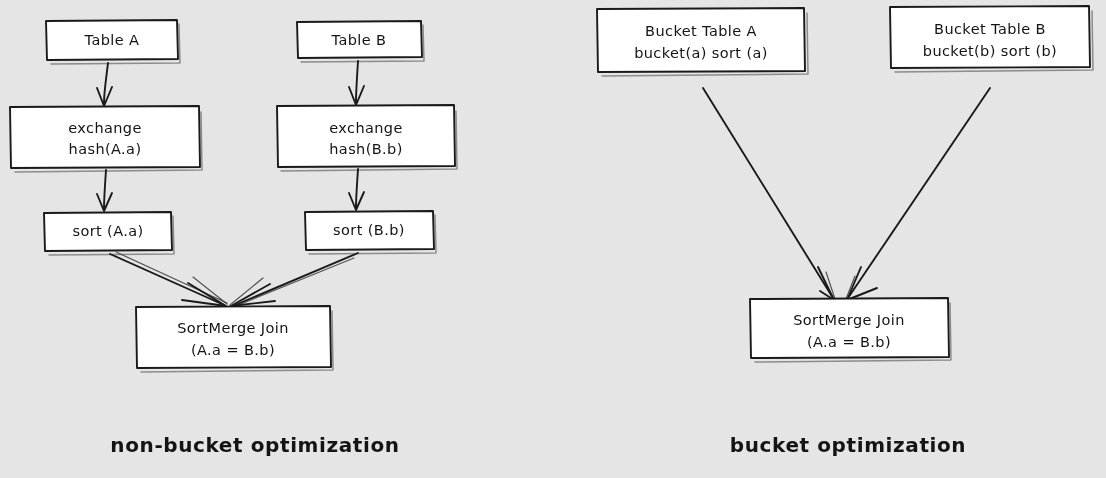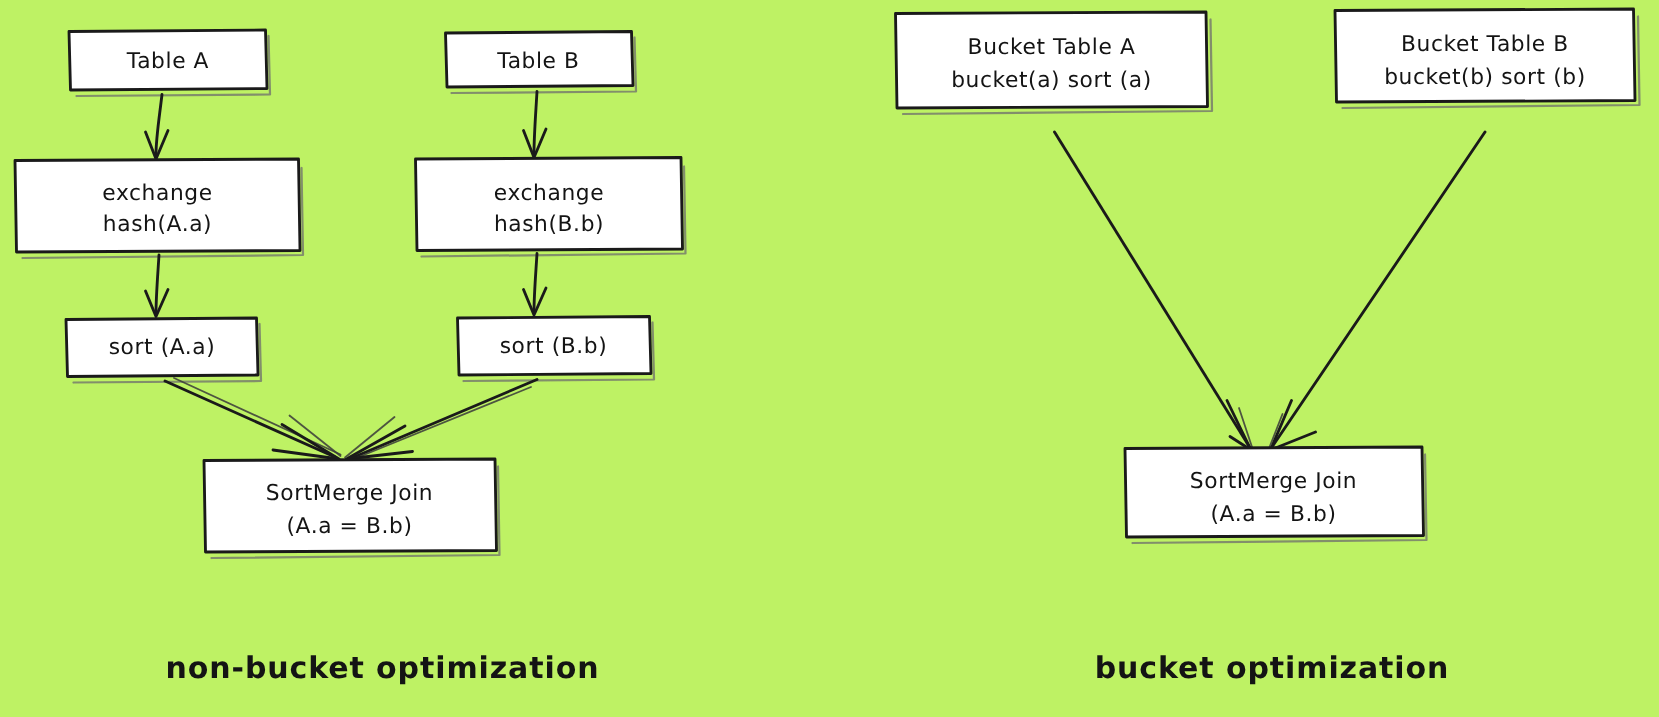--- a/index.html
+++ b/index.html
@@ -10,21 +10,21 @@
   body {
     width: 1106px;
     height: 478px;
     font-family: "DejaVu Sans", sans-serif;
     overflow: hidden;
   }
   #diagram-root {
     position: relative;
     width: 1106px;
     height: 478px;
-    background: #bef264;
+    background: #e5e5e5;
   }
   svg.diagram-canvas {
     position: absolute;
     left: 0;
     top: 0;
     width: 1106px;
     height: 478px;
   }
   .node-rect {
     fill: #ffffff;

